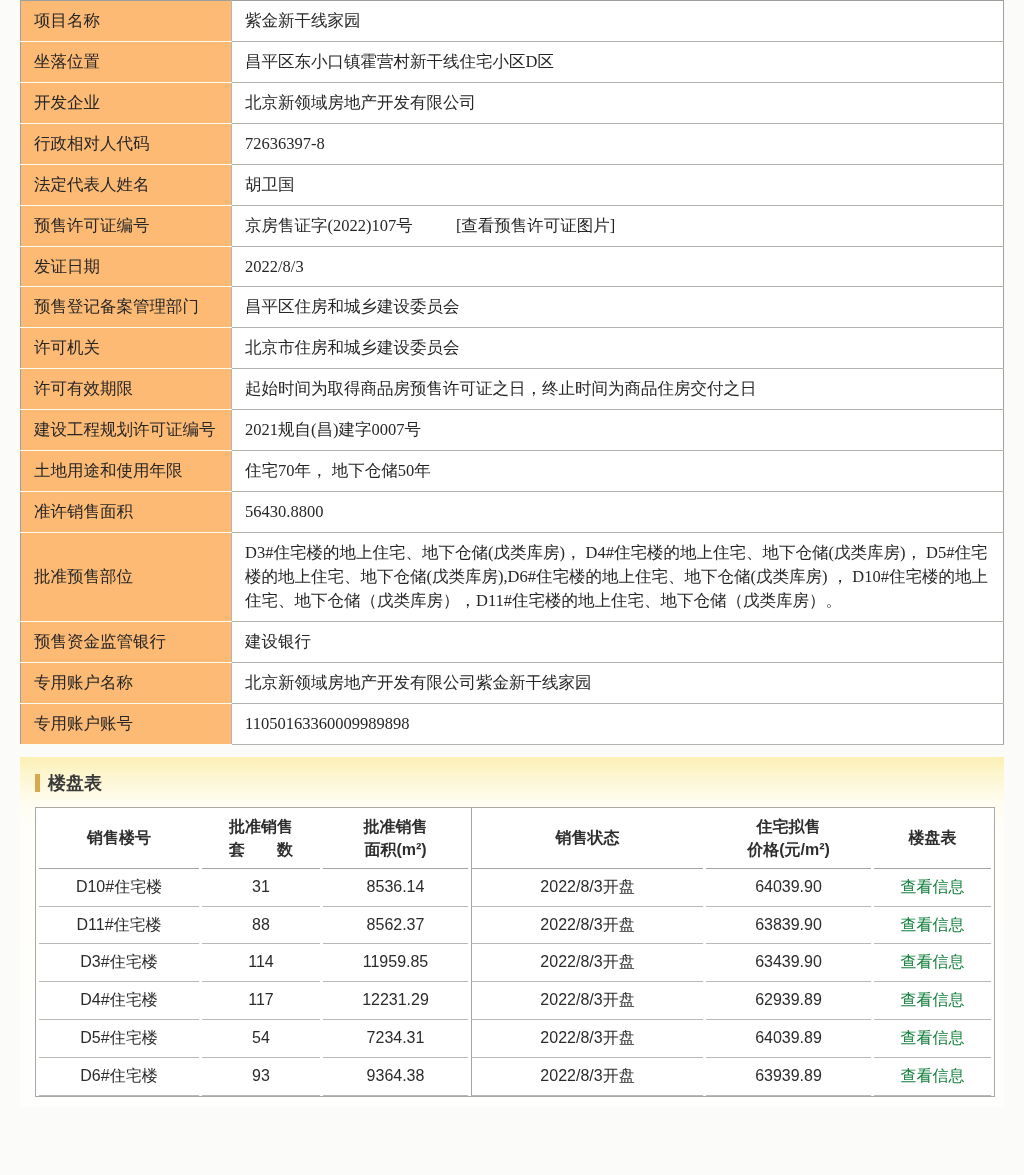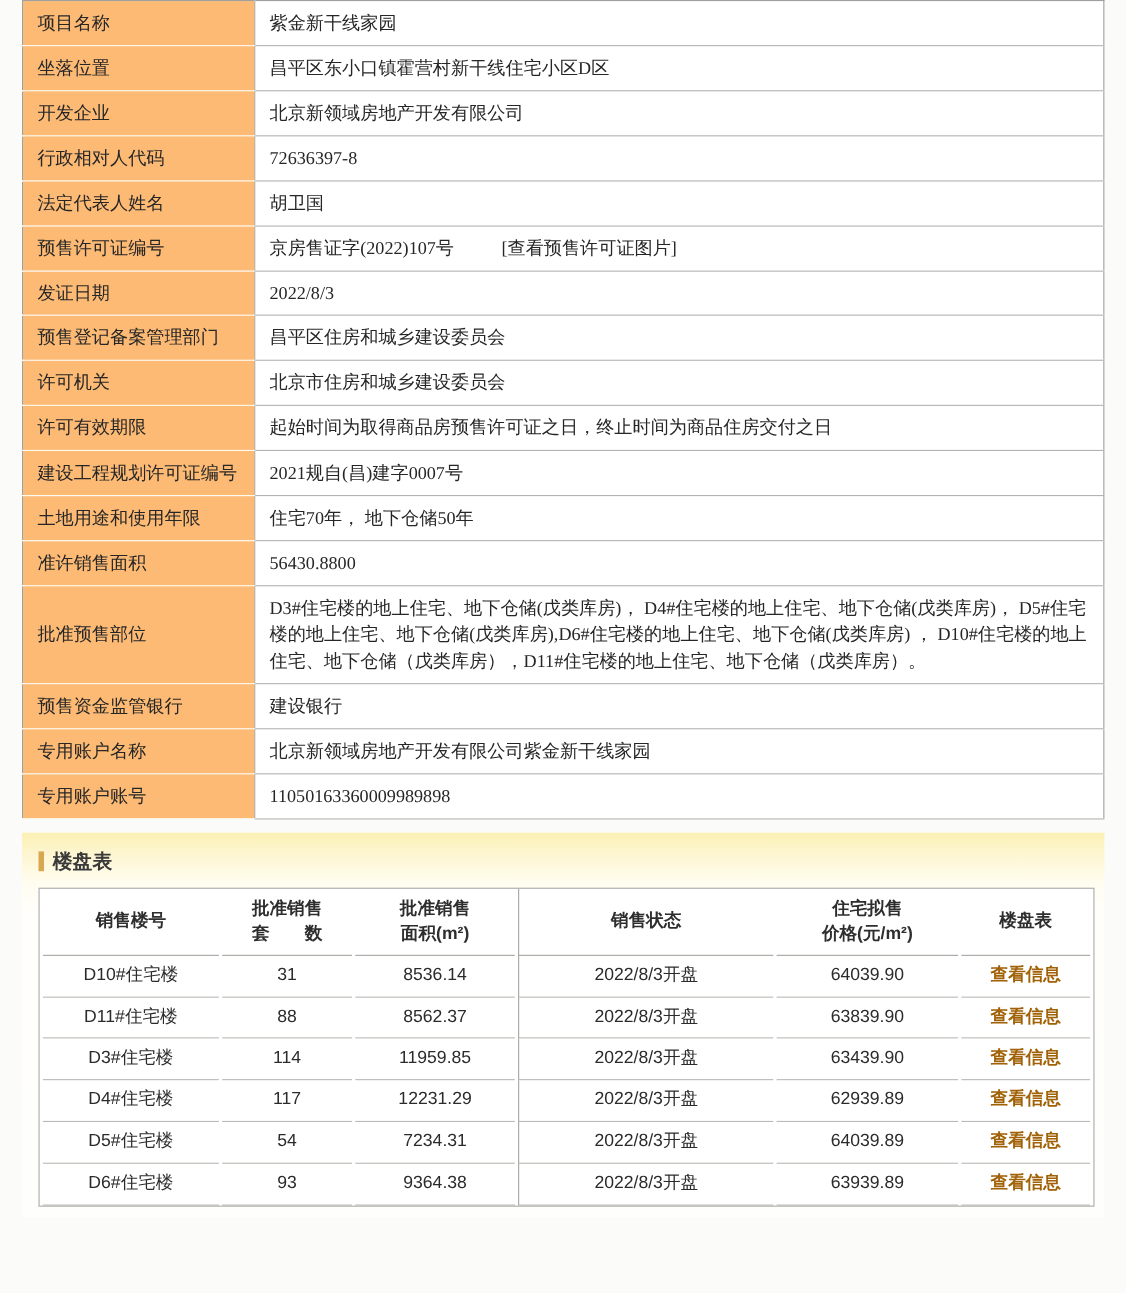--- a/index.html
+++ b/index.html
@@ -106,21 +106,21 @@
   }
   .b-table th:nth-child(4), .b-table td:nth-child(4) {
     border-left: 1px solid #a5a5a1;
   }
   .col1 { width: 160px; }
   .col2 { width: 118px; }
   .col3 { width: 145px; }
   .col4 { width: 232px; }
   .col5 { width: 165px; }
   .col6 { width: auto; }
-  .view-link { font-weight: bold; color: #a16207; cursor: pointer; }
+  .view-link { font-weight: normal; color: #15803d; cursor: pointer; }
 </style>
 </head>
 <body>
 
 <div class="page">
 
 
   <table class="info-table">
     <tbody>
     <tr>

